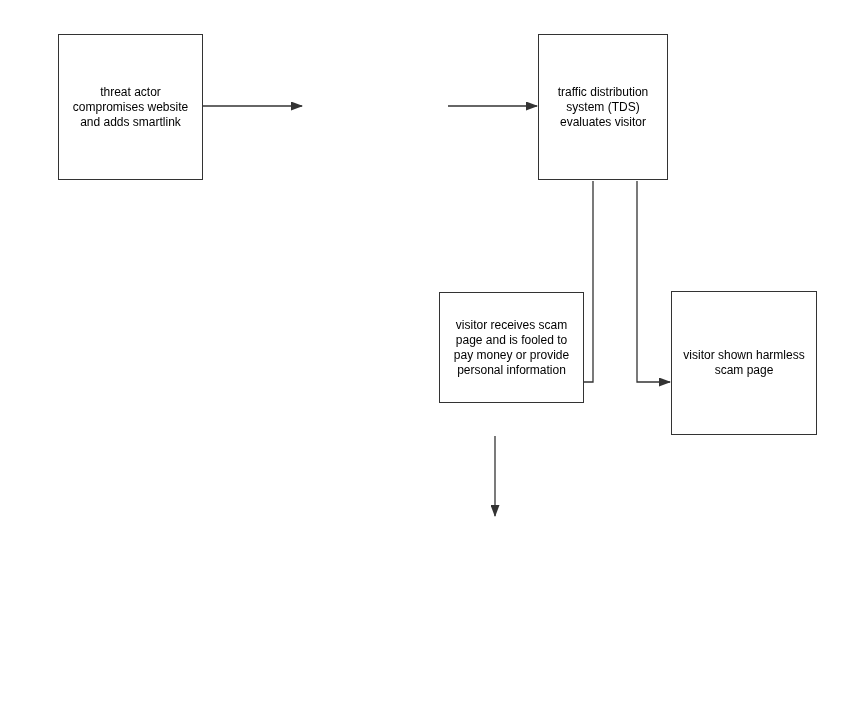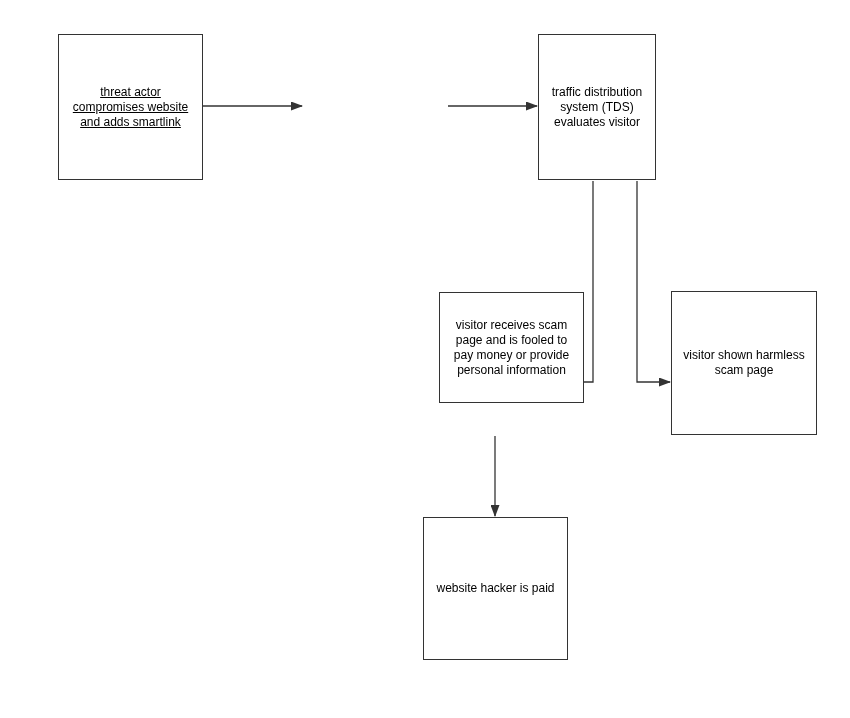--- a/index.html
+++ b/index.html
@@ -33,23 +33,23 @@
     text-align: center;
     padding: 6px 7px;
     font-size: 12px;
     line-height: 15px;
     color: #000000;
   }
   .node span {
     display: block;
     width: 100%;
   }
-  .node-threat-actor      { left: 58px;  top: 34px;  width: 145px; height: 146px; text-decoration: underline; }
+  .node-threat-actor      { left: 58px;  top: 34px;  width: 145px; height: 146px; }
   .node-visitor-redirect  { left: 303px; top: 34px;  width: 145px; height: 146px; }
-  .node-tds               { left: 538px; top: 34px;  width: 118px; height: 146px; }
+  .node-tds               { left: 538px; top: 34px;  width: 130px; height: 146px; }
   .node-scam-page         { left: 439px; top: 292px; width: 145px; height: 111px; }
   .node-decoy-page        { left: 671px; top: 291px; width: 146px; height: 144px; }
   .node-hacker-paid       { left: 423px; top: 517px; width: 145px; height: 143px; }
 </style>
 </head>
 <body>
 
 <div class="canvas">
 
   <svg class="edges" width="850" height="718" viewBox="0 0 850 718" xmlns="http://www.w3.org/2000/svg">
@@ -75,17 +75,14 @@
   </div>
 
   <div class="node node-scam-page">
     <span>visitor receives scam page and is fooled to pay money or provide personal information</span>
   </div>
 
   <div class="node node-decoy-page">
     <span>visitor shown harmless scam page</span>
   </div>
 
-  <div class="node node-hacker-paid">
-    <span>website hacker is paid</span>
-  </div>
 
 </div>
 
 </body></html>

